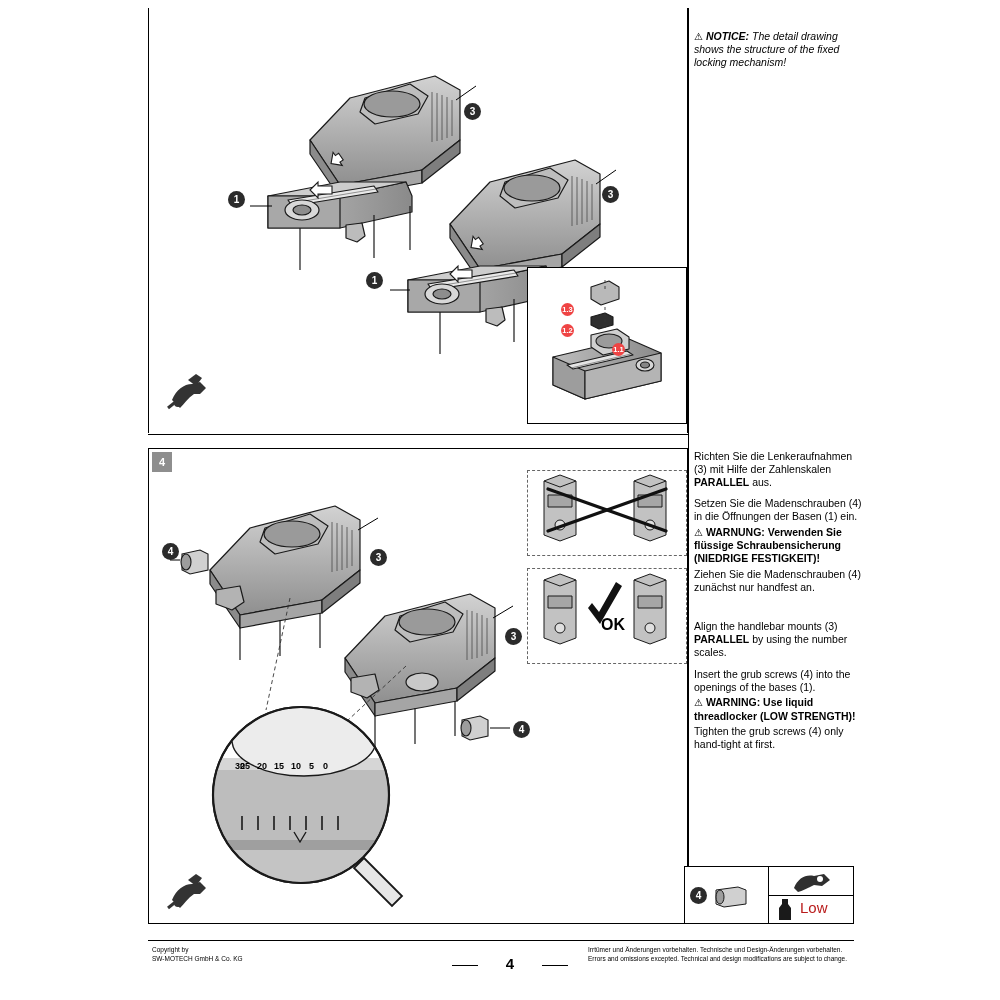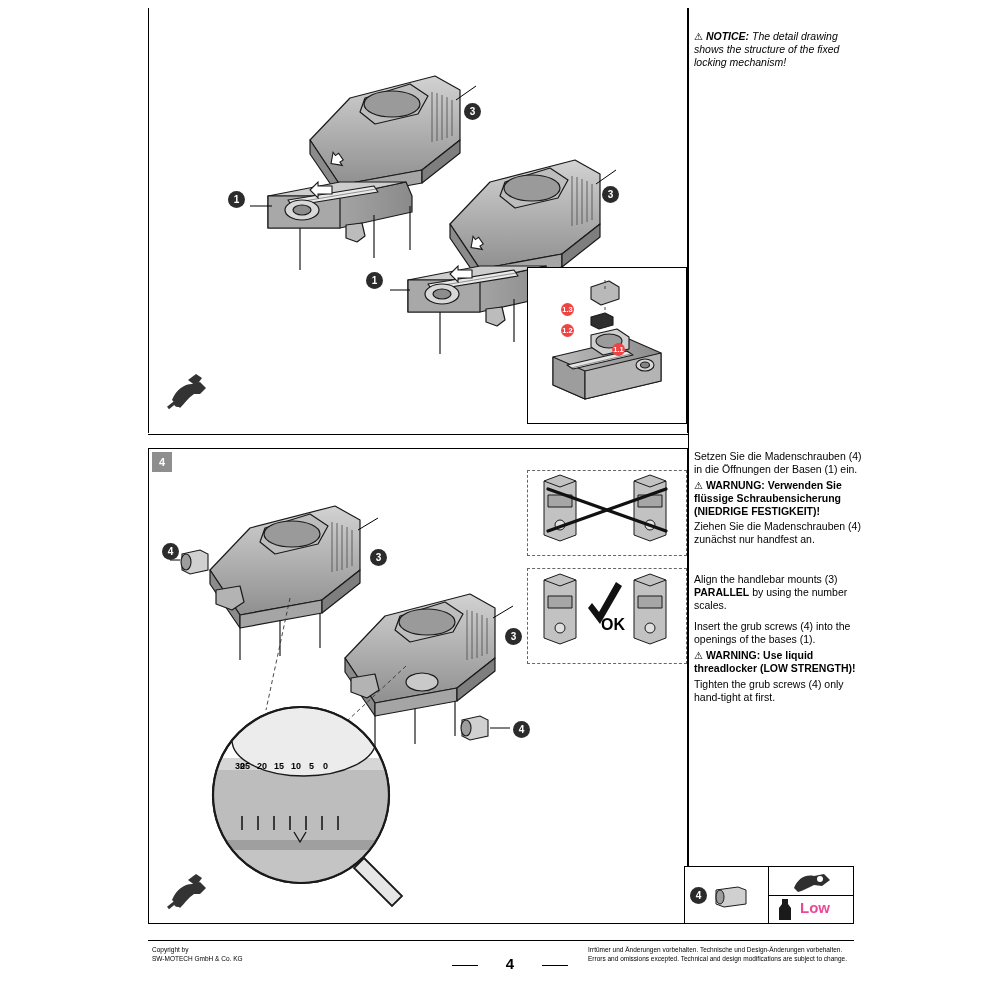--- a/index.html
+++ b/index.html
@@ -87,21 +87,21 @@
   #okbox { left: 527px; top: 568px; width: 160px; height: 96px; border: 1px dashed #666; }
   .oktext { font-size: 16px; font-weight: bold; }
 
   
   #legend {
     left: 684px; top: 866px; width: 170px; height: 58px;
     border: 1.2px solid #000; background: #fff;
   }
   #legend-div-v { left: 768px; top: 866px; height: 58px; border-left: 1.2px solid #000; }
   #legend-div-h { left: 768px; top: 895px; width: 86px; border-top: 1.2px solid #000; }
-  #legend-low { font-size: 15px; font-weight: bold; color:#ec4899; }
+  #legend-low { font-size: 15px; font-weight: normal; color:#b91c1c; }
 </style>
 </head>
 <body>
 
 <div id="page">
 
   <div class="abs" id="panel-top-frame"></div>
   <div class="abs" id="divider-mid"></div>
   <div class="abs" id="panel-bot"></div>
   <div class="abs" id="right-rule"></div>
@@ -379,20 +379,24 @@
       <path d="M104 8 L120 14 L136 8" fill="none"></path>
       <path d="M108 24 L132 24 L132 36 L108 36 Z" fill="#a6a6a6"></path>
       <circle cx="120" cy="56" r="5" fill="#e0e0e0"></circle>
     </g>
     <path d="M58 36 L70 52 L92 14 L86 10 L69 40 L62 31 Z" fill="#111"></path>
   </svg>
   <div class="abs oktext" style="left:601px; top:616px;">OK</div>
 
   <div class="abs txt" id="rt-bot">
     <div class="para">
+      <span>Richten Sie die Lenkeraufnahmen (3) mit Hilfe der Zahlenskalen</span>
+      <span class="bold">PARALLEL</span><span> aus.</span>
+    </div>
+    <div class="para">
       <span>Setzen Sie die Madenschrauben (4) in die Öffnungen der Basen (1) ein.</span>
     </div>
     <div class="para" style="margin-top:-6px;">
       <span class="warnsym">⚠</span>
       <span class="bold">WARNUNG: Verwenden Sie flüssige Schraubensicherung (NIEDRIGE FESTIGKEIT)!</span>
     </div>
     <div class="para" style="margin-top:-6px;">
       <span>Ziehen Sie die Madenschrauben (4) zunächst nur handfest an.</span>
     </div>
 

